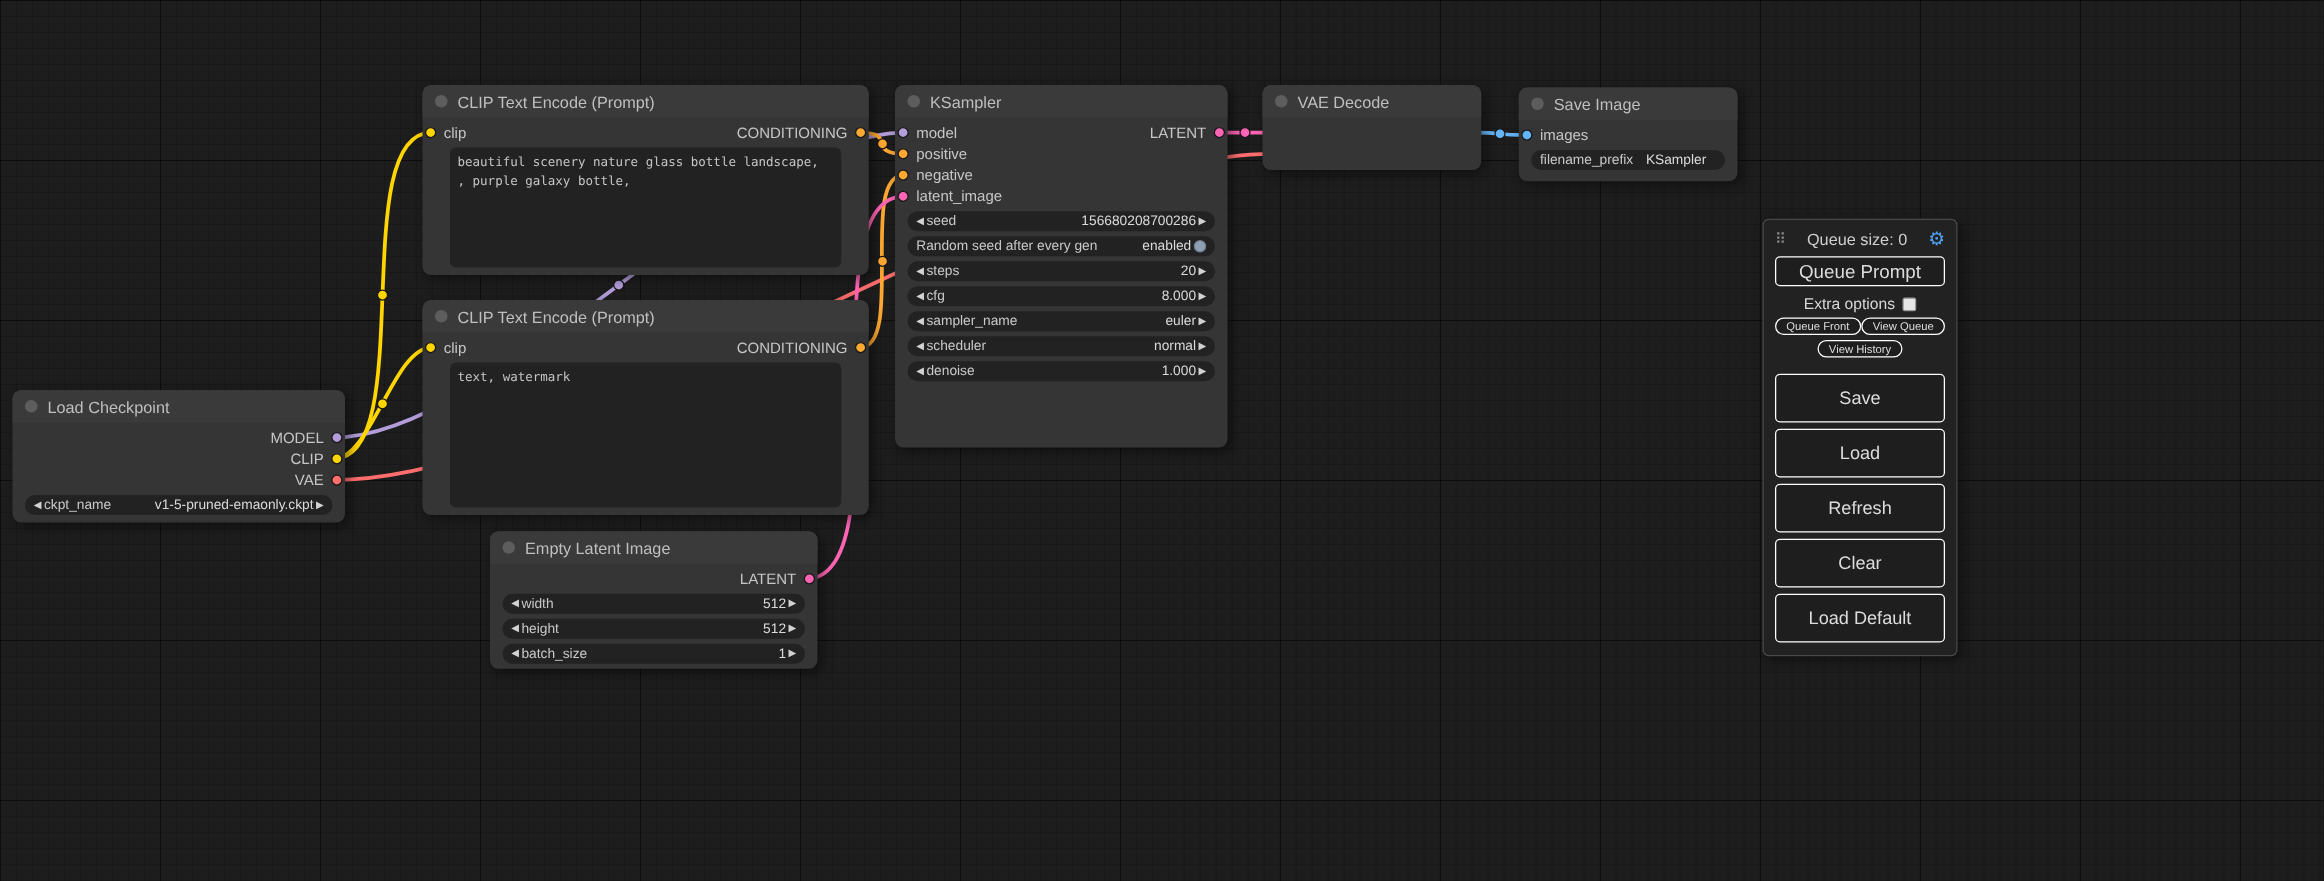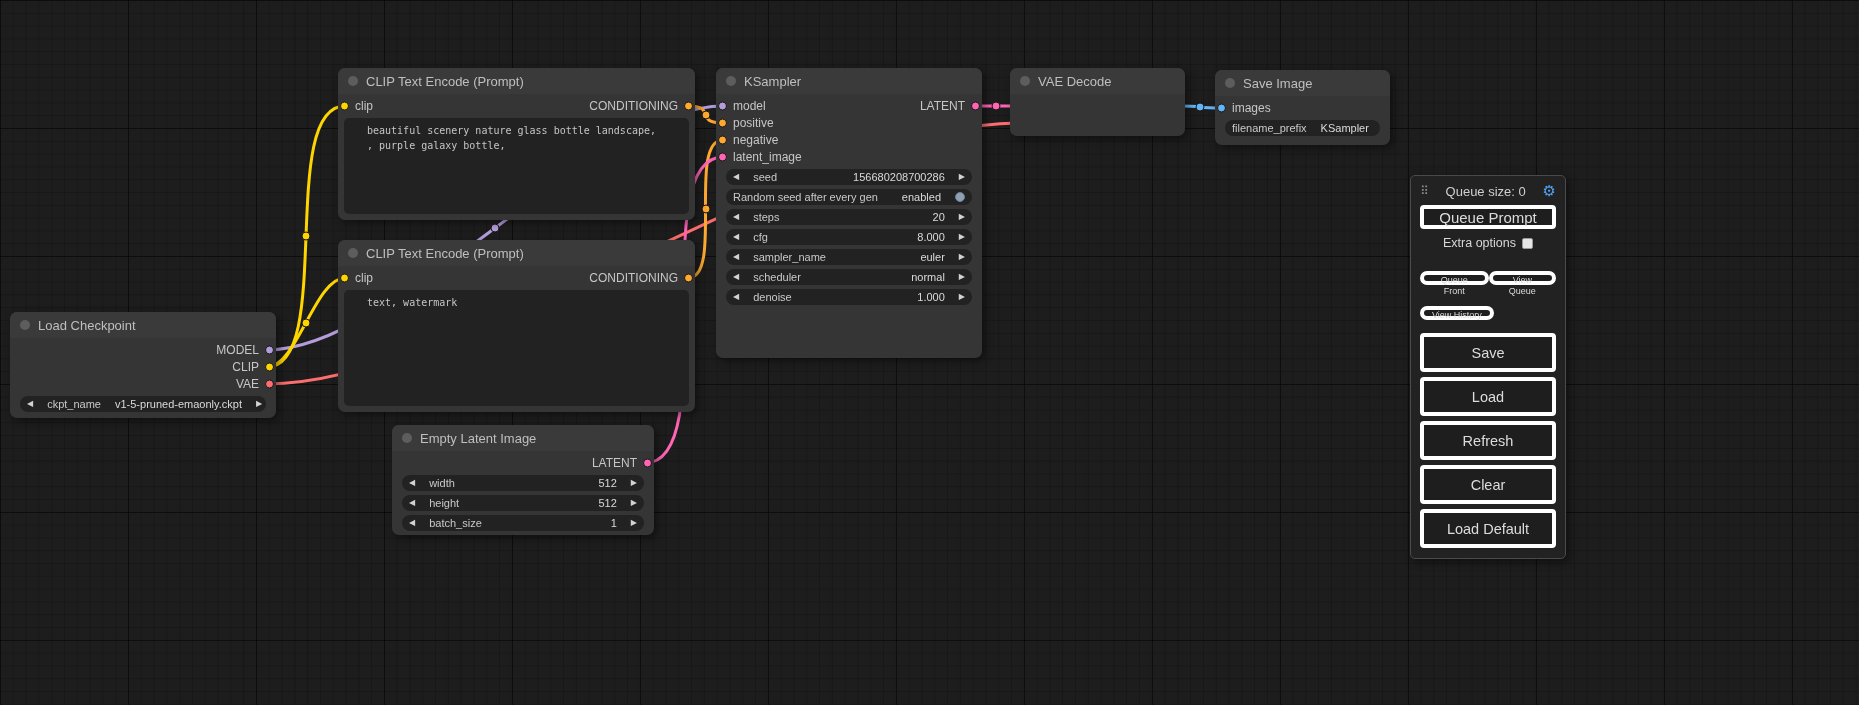--- a/index.html
+++ b/index.html
@@ -51,55 +51,55 @@
   .sdot.sleft  { left:2px; }
   .sdot.sright { right:2px; }
   .c-model  { background:#B39DDB; }
   .c-clip   { background:#FFD500; }
   .c-vae    { background:#FF6E6E; }
   .c-cond   { background:#FFA931; }
   .c-latent { background:#FF64B5; }
   .c-image  { background:#64B5F6; }
 
   .widget { height:16px; margin:4px 10px 0; background:#222; border-radius:8px;
-            display:flex; align-items:center; gap:14px; padding:0 7px;
+            display:flex; align-items:center; gap:2px; padding:0 7px;
             font-size:11px; color:#c9c9c9; }
   .widget .arr { font-family:"DejaVu Sans", sans-serif; font-size:8px; color:#d2d2d2; flex:none; line-height:1; }
   .widget .wl { flex:none; }
   .widget .wv { flex:1; text-align:right; color:#dadada; white-space:nowrap; }
   .widget.toggle .knob { width:10px; height:10px; border-radius:50%;
             background:#8fa0b3; border:1px solid #6e7f92; flex:none; }
-  .ntext { margin:4px 6px 0; background:#222; border-radius:5px; padding:5px 23px;
+  .ntext { margin:4px 22px 0; background:#222; border-radius:5px; padding:5px 6px;
            font-family:"DejaVu Sans Mono", monospace; font-size:10px; line-height:1.5;
            color:#c5c5c5; overflow:hidden; }
 
   
   .menu { position:absolute; z-index:3; left:1410px; top:175px; width:156px;
           background:#222; border:1px solid #4a4a4a; border-radius:5px;
           box-shadow:3px 3px 9px rgba(0,0,0,.45);
           padding:6px 9px 10px; color:#d6d6d6; }
   .menu-header { display:flex; align-items:center; justify-content:space-between;
                  height:18px; margin-bottom:5px; }
   .drag-handle { color:#8a8a8a; font-family:"DejaVu Sans", sans-serif; font-size:12px; cursor:move; }
   .queue-size { font-size:13px; color:#cfcfcf; }
   .gear { color:#4fa3f7; font-family:"DejaVu Sans", sans-serif; font-size:15px; line-height:1; cursor:pointer; }
-  .btn { display:block; width:100%; background:#1e1e1e; border:4px solid #ffffff;
+  .btn { display:block; width:100%; background:#1e1e1e; border:1px solid #ffffff;
          color:#dcdcdc; border-radius:4px; text-align:center; cursor:pointer;
          font-family:"Liberation Sans", sans-serif; }
   .btn.primary { height:24px; font-size:15px; }
   .btn.big { height:39px; font-size:14.5px; margin-top:5px; }
   .btn.first-big { margin-top:13px; }
   .extra { display:flex; align-items:center; justify-content:center; gap:6px;
            margin:7px 0 4px; font-size:12.5px; color:#d8d8d8; }
   .checkbox { width:11px; height:11px; background:#e6e6e6; border:1px solid #9a9a9a;
               border-radius:2px; cursor:pointer; flex:none; }
   .small-row { display:flex; justify-content:space-between; margin-top:2px; }
   .btn.small { width:auto; font-size:9px; height:14px; line-height:11px;
-               padding:0 8px; border-radius:9px;margin-top:17px; }
-  .vh-wrap { display:flex; justify-content:flex-start; margin-top:4px; }
+               padding:0 8px; border-radius:9px; }
+  .vh-wrap { display:flex; justify-content:center; margin-top:4px; }
 </style>
 </head>
 <body>
 
 <div class="stage">
 
   <svg class="wires" width="1859" height="705" viewBox="0 0 1859 705">
     <path class="lk-model" d="M267,350 C396,350 594,106 723,106"></path>
     <path class="lk-clip" d="M267,367 C335,367 277,106 345,106"></path>
     <path class="lk-clip" d="M267,367 C297,367 315,278 345,278"></path>

